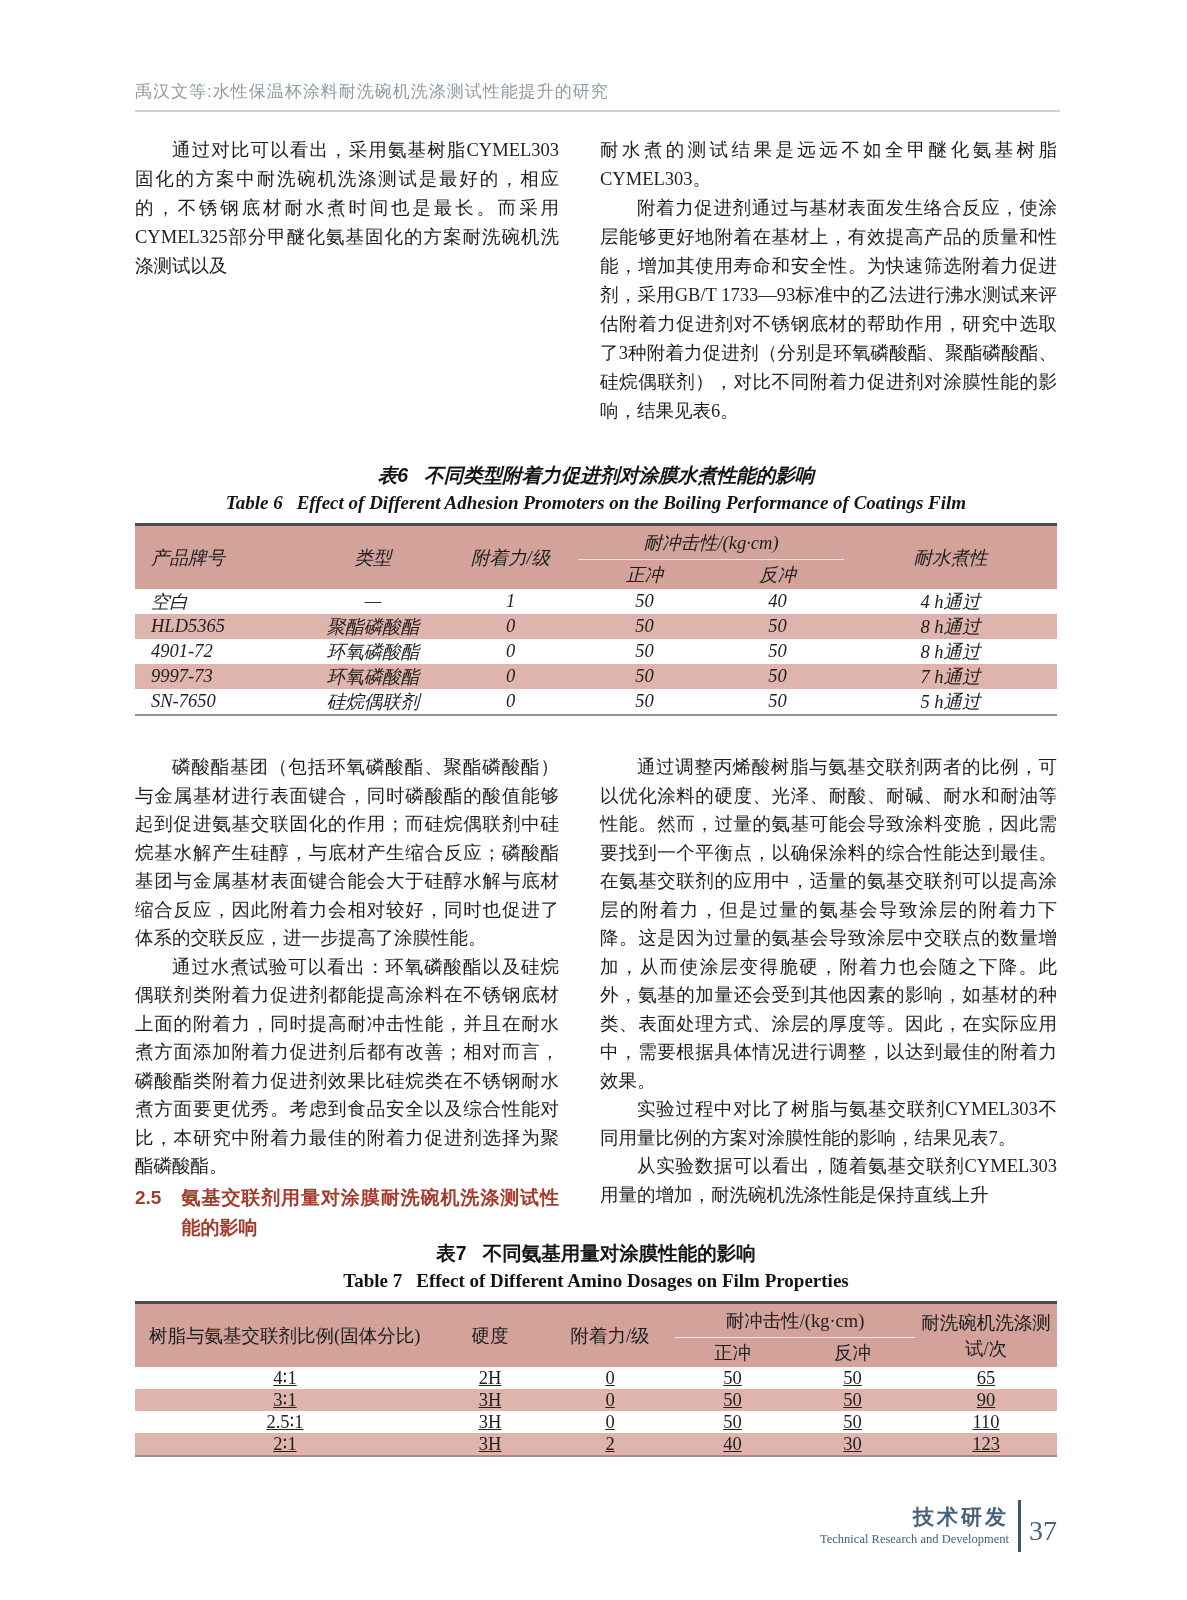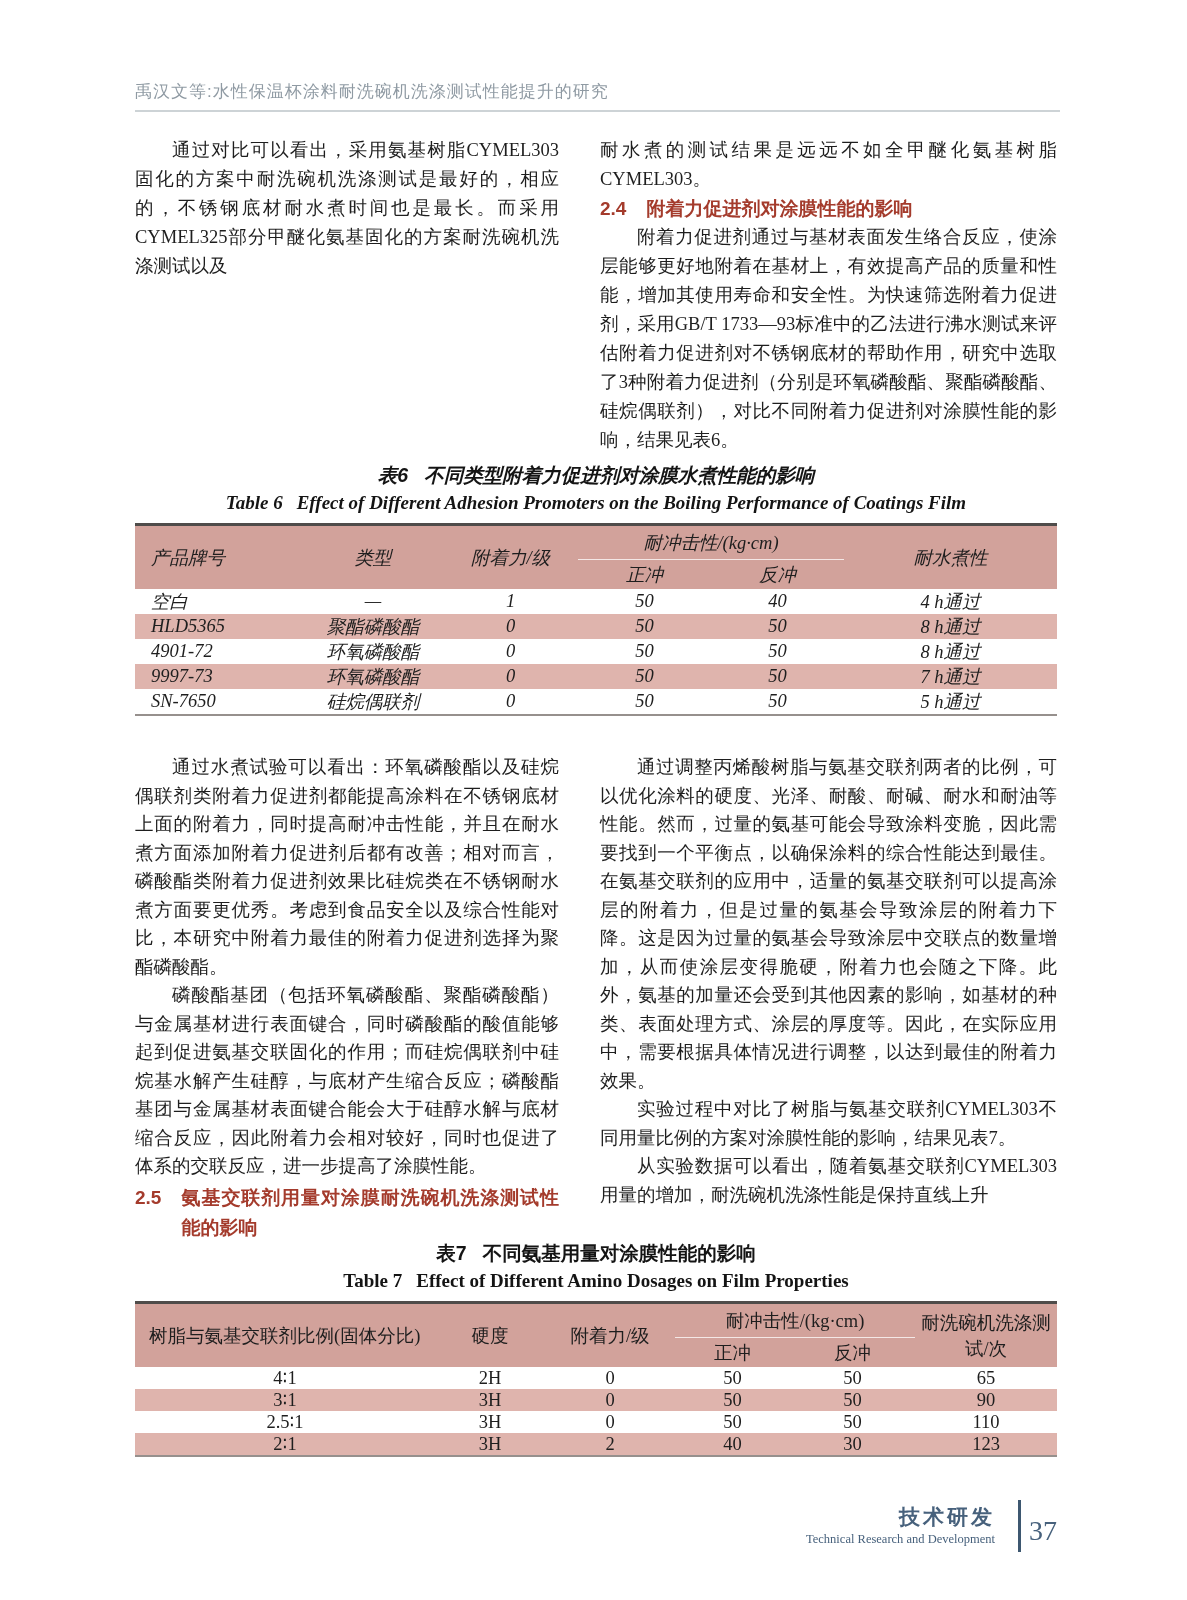--- a/index.html
+++ b/index.html
@@ -62,31 +62,31 @@
   }
   table.data th{
     background:var(--table-header-bg,#d2a29b);
     font-weight:normal; text-align:center; padding:0;
   }
   table.data thead tr.hrow1 th{height:33px;}
   table.data thead tr.hrow2 th{height:29px;}
   th.grp{border-bottom:1.5px solid rgba(255,255,255,0.75);}
   table.data td{text-align:center; padding:0;}
   .t6-block td{height:15px;}
-  .t7-block td{height:20px;}
+  .t7-block td{height:20px;text-decoration:underline;}
   table.data tbody tr:nth-child(even){background:var(--table-row-alt-bg,#dfb4ad);}
   .t6-block th.al, .t6-block td.al{text-align:left; padding-left:16px;}
   .t7-block th.al1{text-align:left; padding-left:14px;}
   
   .footer{
     position:absolute; top:1500px; left:135px; width:922px;
     display:flex; justify-content:flex-end; align-items:center;
     color:var(--footer-blue,#47617c);
   }
-  .footer-text{text-align:right; margin-right:23px;}
+  .footer-text{text-align:right; margin-right:9px;}
   .footer-zh{
     font-family:"Liberation Sans","DejaVu Sans",sans-serif;
     font-weight:bold; font-size:21px; letter-spacing:3px; line-height:24px;
   }
   .footer-en{
     font-family:"Liberation Serif","DejaVu Serif",serif;
     font-size:12.5px; line-height:16px; margin-top:2px;
   }
   .footer-bar{width:3px; height:52px; background:#3d5770; flex:none;}
   .footer-num{
@@ -102,24 +102,20 @@
   <div class="running-head">禹汉文等:水性保温杯涂料耐洗碗机洗涤测试性能提升的研究</div>
   <div class="head-rule"></div>
 
   <div class="cols top-cols">
     <div class="col-l">
       <p class="body-p">通过对比可以看出，采用氨基树脂CYMEL303固化的方案中耐洗碗机洗涤测试是最好的，相应的，不锈钢底材耐水煮时间也是最长。而采用CYMEL325部分甲醚化氨基固化的方案耐洗碗机洗涤测试以及</p>
     </div>
     <div class="gutter"></div>
     <div class="col-r">
       <p class="body-p noindent">耐水煮的测试结果是远远不如全甲醚化氨基树脂CYMEL303。</p>
-      <div class="sec-heading">
-        <span class="sec-num">2.4</span>
-        <span class="sec-title">附着力促进剂对涂膜性能的影响</span>
-      </div>
       <p class="body-p">附着力促进剂通过与基材表面发生络合反应，使涂层能够更好地附着在基材上，有效提高产品的质量和性能，增加其使用寿命和安全性。为快速筛选附着力促进剂，采用GB/T 1733—93标准中的乙法进行沸水测试来评估附着力促进剂对不锈钢底材的帮助作用，研究中选取了3种附着力促进剂（分别是环氧磷酸酯、聚酯磷酸酯、硅烷偶联剂），对比不同附着力促进剂对涂膜性能的影响，结果见表6。</p>
     </div>
   </div>
 
   <div class="table-block t6-block">
     <div class="cap-zh">
       <span class="cap-label">表6</span><span>不同类型附着力促进剂对涂膜水煮性能的影响</span>
     </div>
     <div class="cap-en">
       <span class="cap-label">Table 6</span><span>Effect of Different Adhesion Promoters on the Boiling Performance of Coatings Film</span>
@@ -186,22 +182,22 @@
             <td>50</td>
             <td>50</td>
             <td>5 h通过</td>
         </tr>
       </tbody>
     </table>
   </div>
 
   <div class="cols mid-cols">
     <div class="col-l">
+      <p class="body-p">磷酸酯基团（包括环氧磷酸酯、聚酯磷酸酯）与金属基材进行表面键合，同时磷酸酯的酸值能够起到促进氨基交联固化的作用；而硅烷偶联剂中硅烷基水解产生硅醇，与底材产生缩合反应；磷酸酯基团与金属基材表面键合能会大于硅醇水解与底材缩合反应，因此附着力会相对较好，同时也促进了体系的交联反应，进一步提高了涂膜性能。</p>
       <p class="body-p">通过水煮试验可以看出：环氧磷酸酯以及硅烷偶联剂类附着力促进剂都能提高涂料在不锈钢底材上面的附着力，同时提高耐冲击性能，并且在耐水煮方面添加附着力促进剂后都有改善；相对而言，磷酸酯类附着力促进剂效果比硅烷类在不锈钢耐水煮方面要更优秀。考虑到食品安全以及综合性能对比，本研究中附着力最佳的附着力促进剂选择为聚酯磷酸酯。</p>
-      <p class="body-p">磷酸酯基团（包括环氧磷酸酯、聚酯磷酸酯）与金属基材进行表面键合，同时磷酸酯的酸值能够起到促进氨基交联固化的作用；而硅烷偶联剂中硅烷基水解产生硅醇，与底材产生缩合反应；磷酸酯基团与金属基材表面键合能会大于硅醇水解与底材缩合反应，因此附着力会相对较好，同时也促进了体系的交联反应，进一步提高了涂膜性能。</p>
       <div class="sec-heading">
         <span class="sec-num">2.5</span>
         <span class="sec-title">氨基交联剂用量对涂膜耐洗碗机洗涤测试性能的影响</span>
       </div>
     </div>
     <div class="gutter"></div>
     <div class="col-r">
       <p class="body-p">通过调整丙烯酸树脂与氨基交联剂两者的比例，可以优化涂料的硬度、光泽、耐酸、耐碱、耐水和耐油等性能。然而，过量的氨基可能会导致涂料变脆，因此需要找到一个平衡点，以确保涂料的综合性能达到最佳。在氨基交联剂的应用中，适量的氨基交联剂可以提高涂层的附着力，但是过量的氨基会导致涂层的附着力下降。这是因为过量的氨基会导致涂层中交联点的数量增加，从而使涂层变得脆硬，附着力也会随之下降。此外，氨基的加量还会受到其他因素的影响，如基材的种类、表面处理方式、涂层的厚度等。因此，在实际应用中，需要根据具体情况进行调整，以达到最佳的附着力效果。</p>
       <p class="body-p">实验过程中对比了树脂与氨基交联剂CYMEL303不同用量比例的方案对涂膜性能的影响，结果见表7。</p>
       <p class="body-p">从实验数据可以看出，随着氨基交联剂CYMEL303用量的增加，耐洗碗机洗涤性能是保持直线上升</p>

